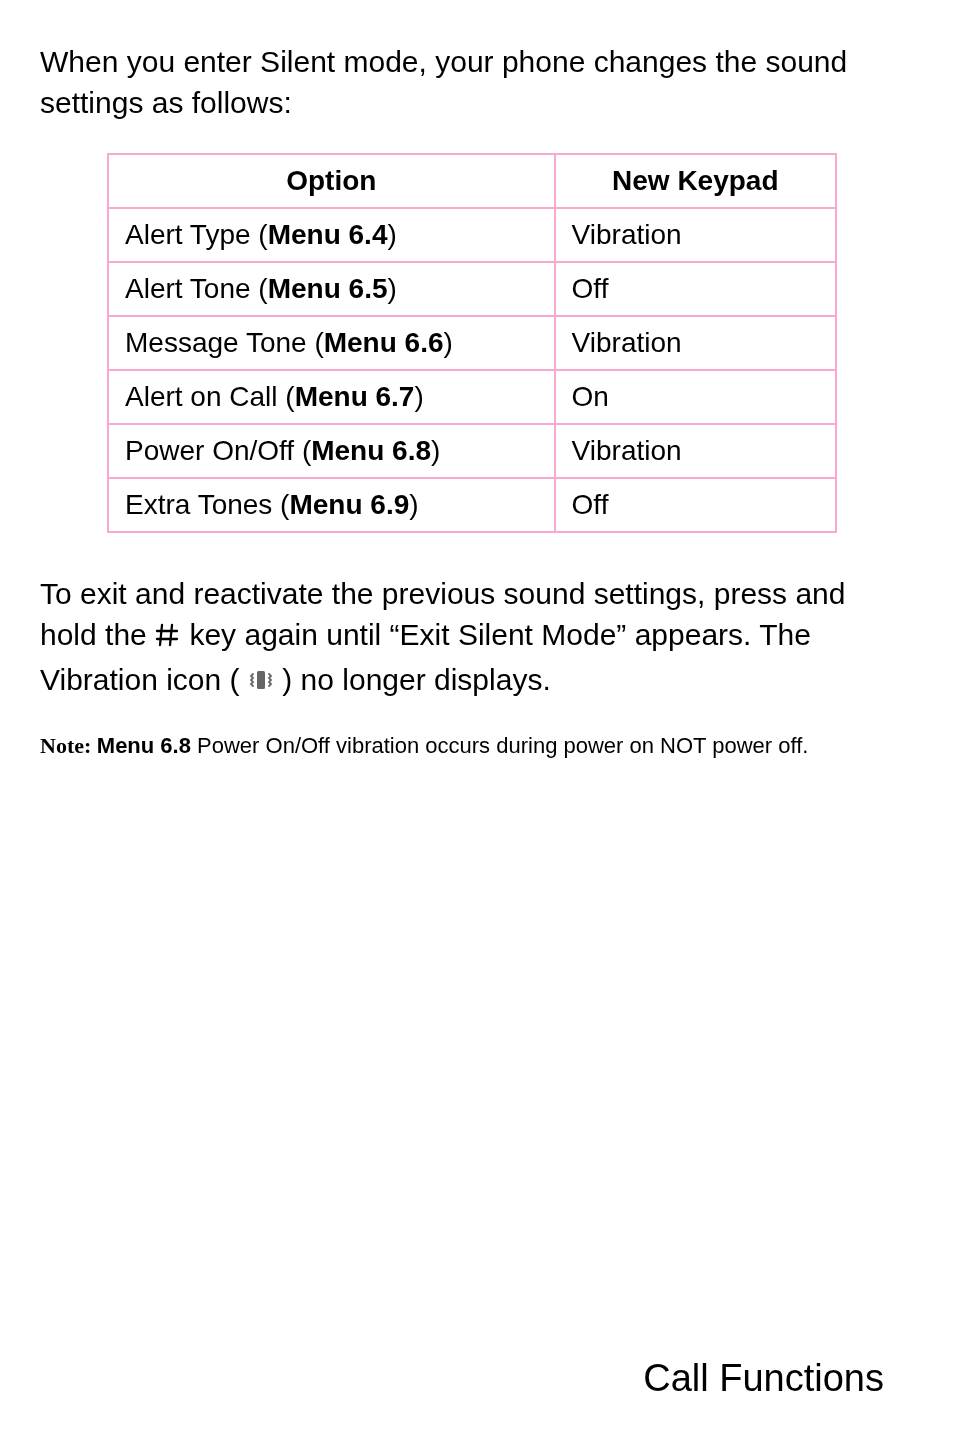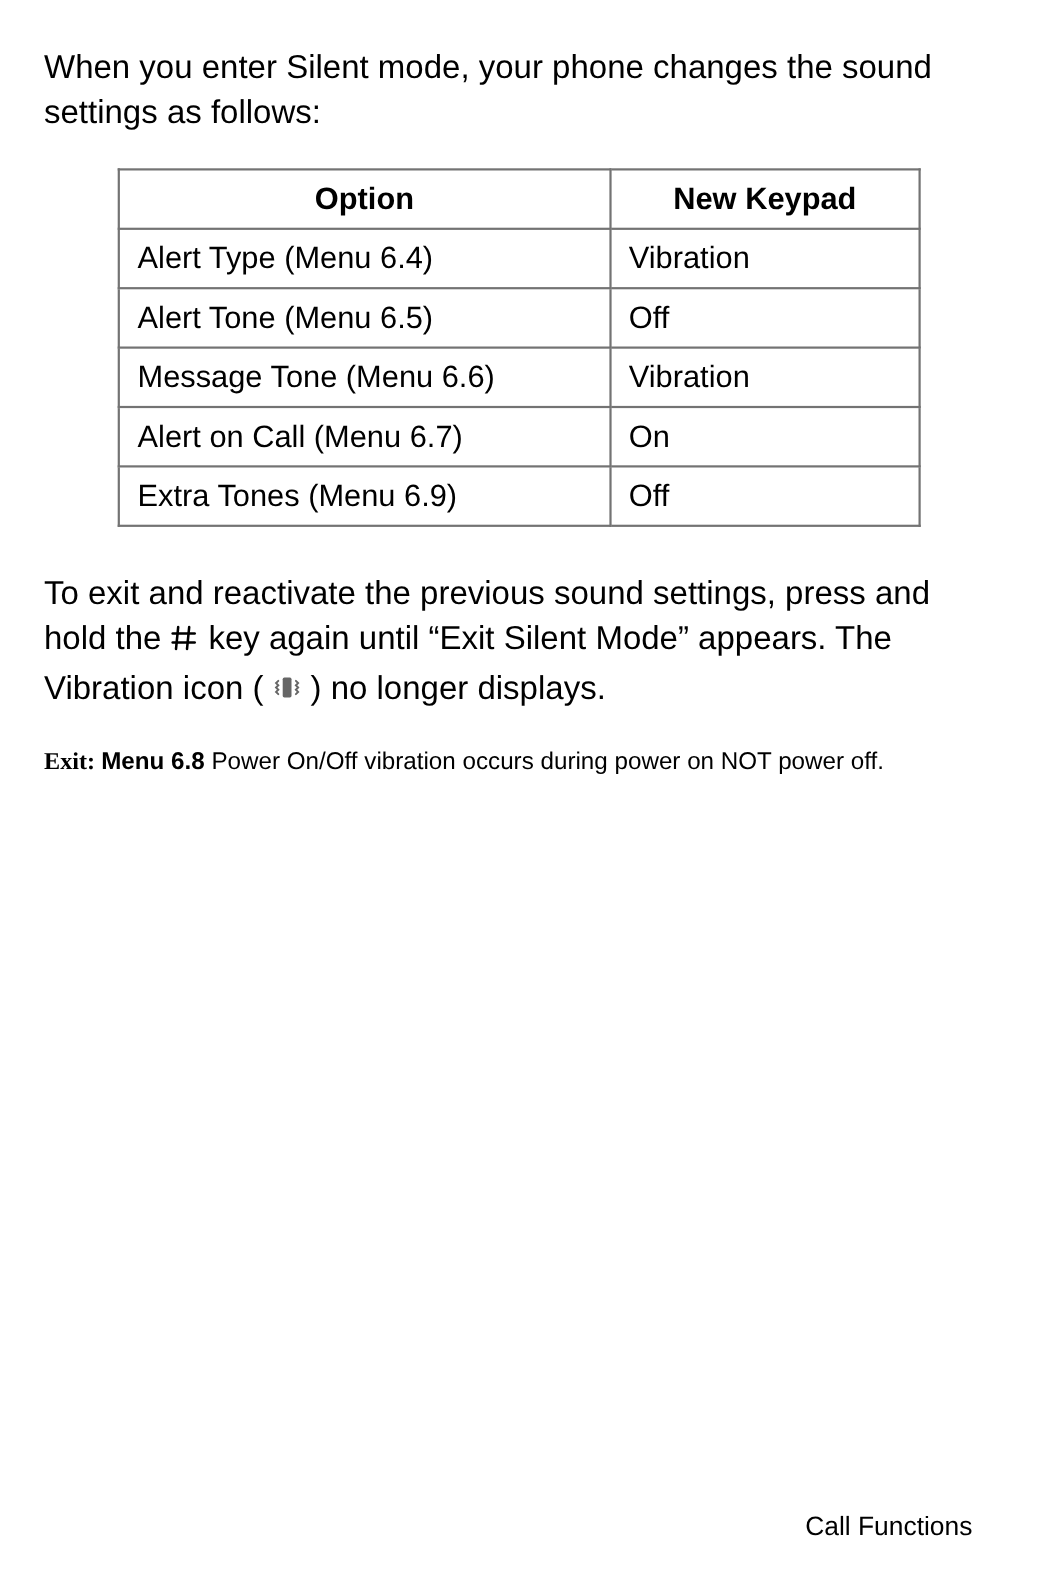--- a/index.html
+++ b/index.html
@@ -22,35 +22,35 @@
     font-size: 30px;
     line-height: 1.35;
     margin: 0 0 30px 0;
   }
   table.settings {
     border-collapse: collapse;
     margin: 0 auto 40px auto;
     width: 730px;
   }
   table.settings th, table.settings td {
-    border: 2px solid #737373;
+    border: 2px solid #f9a8d4;
     padding: 10px 16px;
     font-size: 28px;
     text-align: left;
     vertical-align: middle;
   }
   table.settings th {
     font-family: "Arial Narrow", Arial, sans-serif;
     font-weight: bold;
     text-align: center;
     font-size: 28px;
   }
   table.settings th.opt { width: 440px; }
   table.settings th.ns { width: 260px; }
-  .opt-cell b { font-weight: normal; }
+  .opt-cell b { font-weight: bold; }
   .exit-para {
     font-size: 30px;
     line-height: 1.38;
     margin: 0 0 28px 0;
   }
   .hash-icon {
     display: inline-block;
     vertical-align: -3px;
   }
   .vib-icon {
@@ -68,21 +68,21 @@
   }
   .note-menu {
     font-family: Arial, Helvetica, sans-serif;
     font-weight: bold;
   }
   .footer {
     position: absolute;
     right: 70px;
     bottom: 30px;
     text-align: right;
-    font-size: 24px;
+    font-size: 38px;
     line-height: 1.3;
   }
 </style>
 </head>
 <body>
 
 <div class="page">
 
   <p class="intro">When you enter Silent mode, your phone changes the sound settings as follows:</p>
 
@@ -102,20 +102,24 @@
         <td class="opt-cell"><span>Alert Tone (</span><b>Menu 6.5</b><span>)</span></td>
         <td>Off</td>
       </tr>
       <tr>
         <td class="opt-cell"><span>Message Tone (</span><b>Menu 6.6</b><span>)</span></td>
         <td>Vibration</td>
       </tr>
       <tr>
         <td class="opt-cell"><span>Alert on Call (</span><b>Menu 6.7</b><span>)</span></td>
         <td>On</td>
+      </tr>
+      <tr>
+        <td class="opt-cell"><span>Power On/Off (</span><b>Menu 6.8</b><span>)</span></td>
+        <td>Vibration</td>
       </tr>
       <tr>
         <td class="opt-cell"><span>Extra Tones (</span><b>Menu 6.9</b><span>)</span></td>
         <td>Off</td>
       </tr>
     </tbody>
   </table>
 
   <p class="exit-para">
     <span>To exit and reactivate the previous sound settings, press and hold the </span>
@@ -138,20 +142,20 @@
         <g stroke="#666" stroke-width="1.8" fill="none" stroke-linecap="round">
           <path d="M5 7 L3 9 L5 11 L3 13 L5 15 L3 17 L5 19"></path>
           <path d="M21 7 L23 9 L21 11 L23 13 L21 15 L23 17 L21 19"></path>
         </g>
       </svg>
     </span>
     <span>) no longer displays.</span>
   </p>
 
   <p class="note">
-    <span class="note-label">Exit: </span><span class="note-menu">Menu 6.8</span><span> Power On/Off vibration occurs during power on NOT power off.</span>
+    <span class="note-label">Note: </span><span class="note-menu">Menu 6.8</span><span> Power On/Off vibration occurs during power on NOT power off.</span>
   </p>
 
   <div class="footer">
     <div>Call Functions</div>
   </div>
 
 </div>
 
 </body></html>

